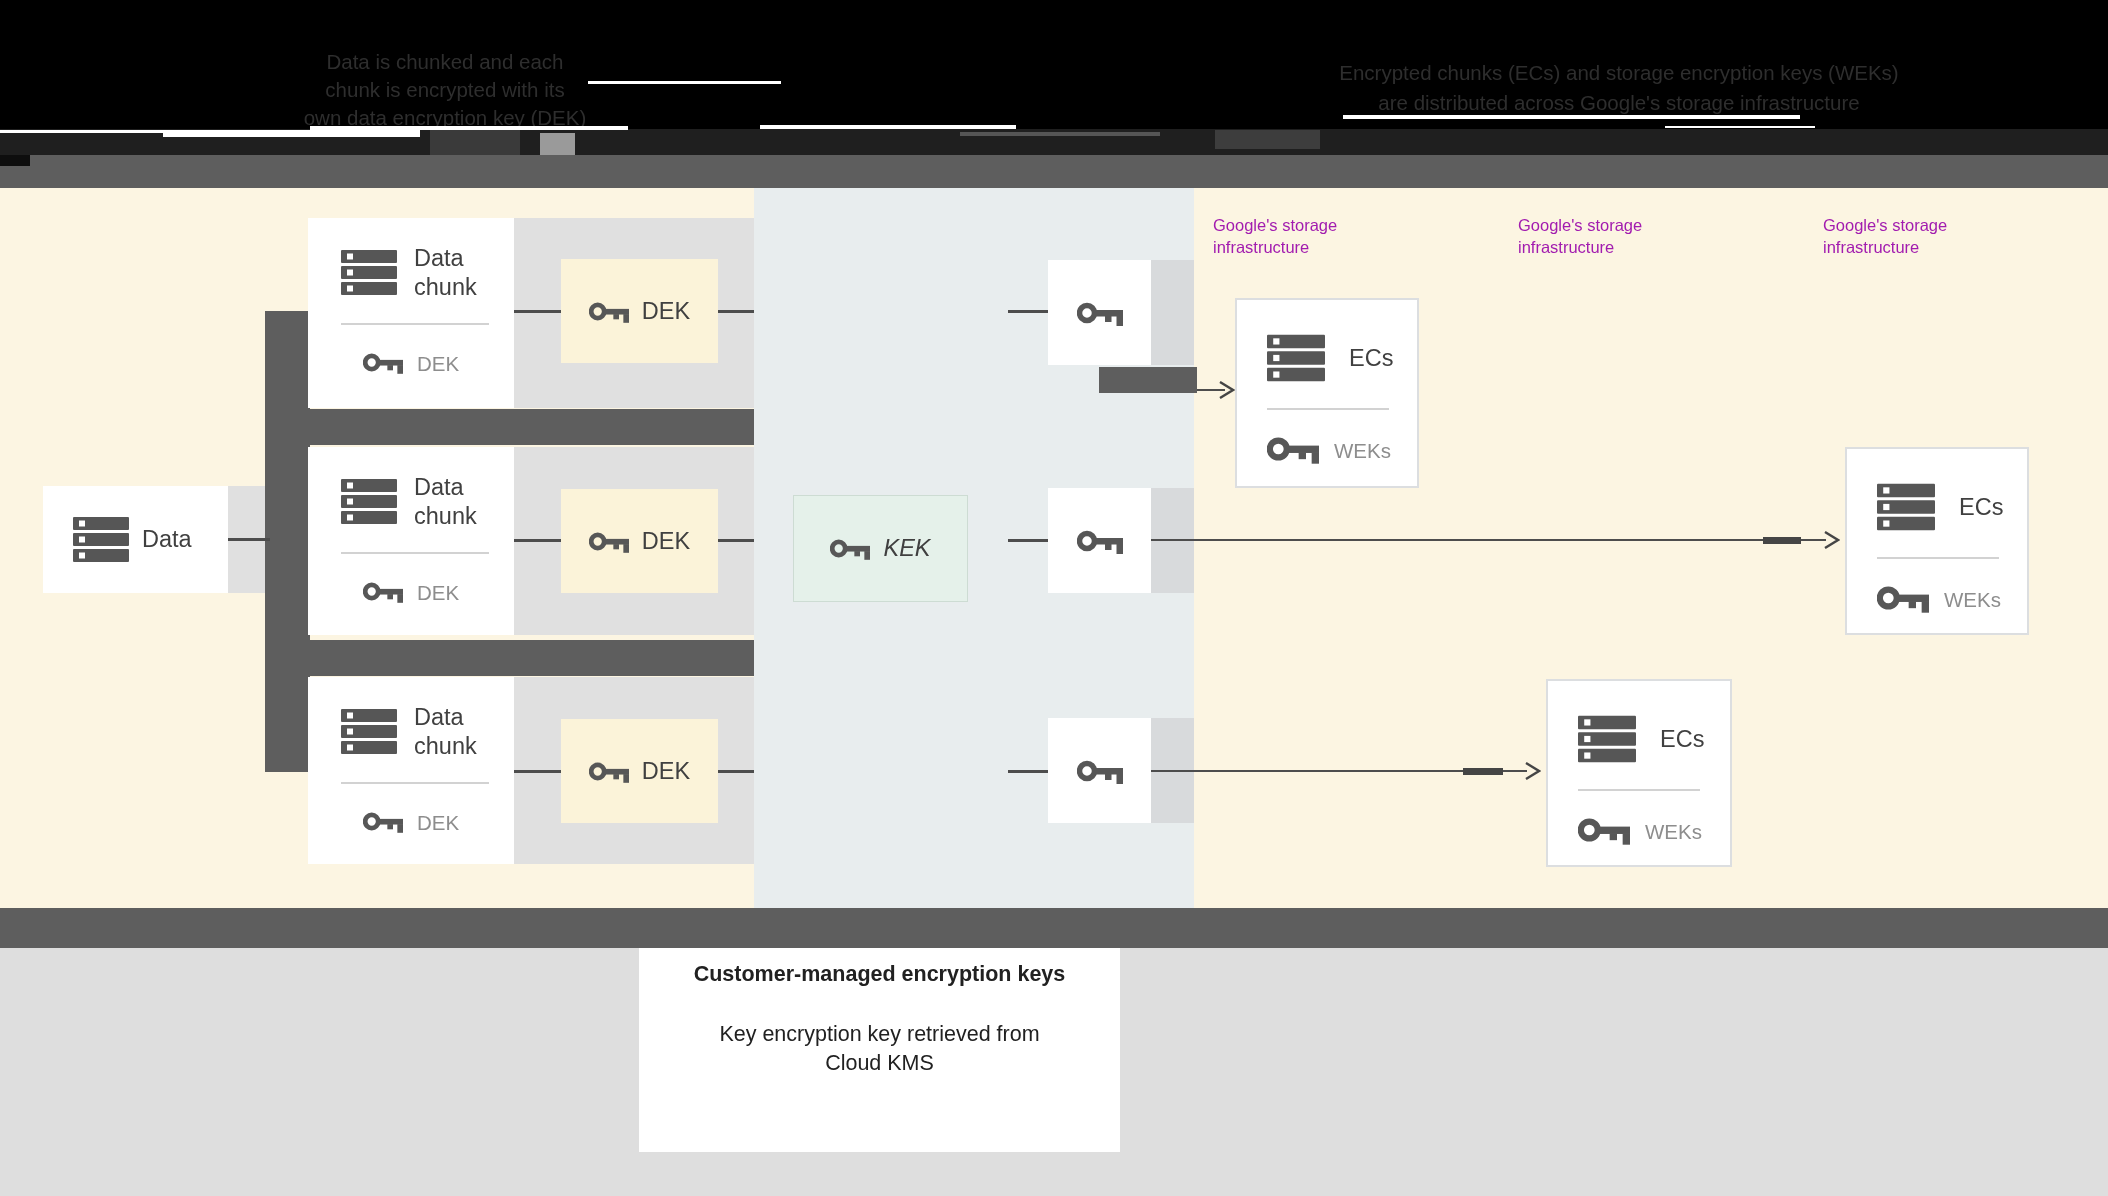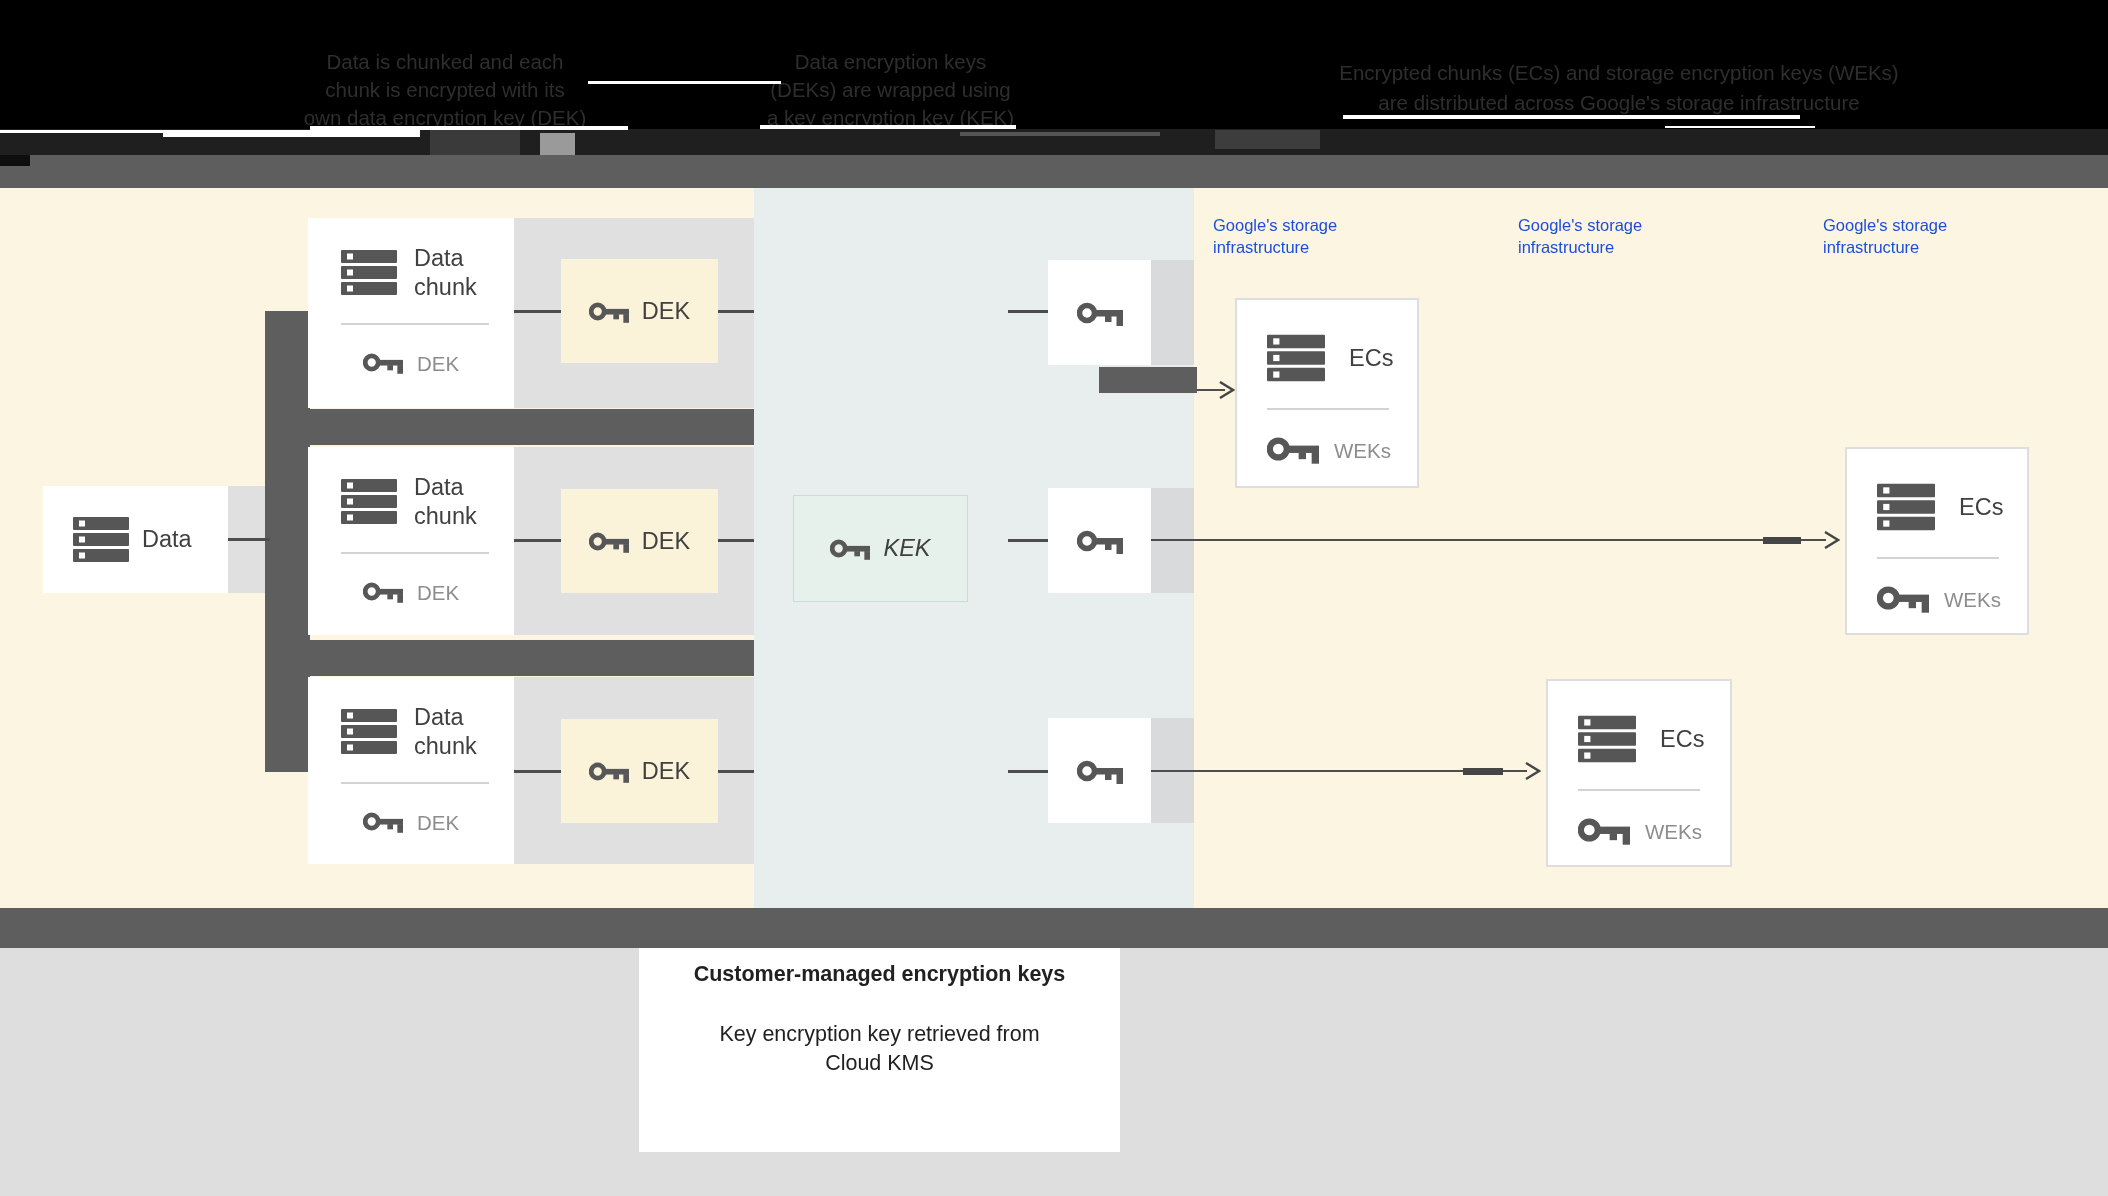--- a/index.html
+++ b/index.html
@@ -31,21 +31,21 @@
   .flex-box{display:flex;align-items:center;justify-content:center;gap:13px;}
   .box-label{color:#404040;font-size:23.5px;white-space:nowrap;}
   .chunk-box{width:206px;height:190px;background:#fff;}
   .dek-box{width:157px;height:104px;background:#fbf3d9;}
   .kek-box{width:175px;height:107px;background:#e5f1ea;border:1px solid #cddcd3;box-sizing:border-box;}
   .key-box{width:103px;height:105px;background:#fff;}
   .ecs-box{width:184px;height:190px;background:#fff;border:2px solid #dcdee0;box-sizing:border-box;}
   .divider{position:absolute;height:2px;background:#d2d2d2;}
   .caption{color:#8d8d8d;font-size:20.5px;white-space:nowrap;}
   .title2{color:#404040;font-size:23.5px;line-height:29px;}
-  .storage-label{position:absolute;color:#1d4ed8;font-size:16.5px;line-height:22px;}
+  .storage-label{position:absolute;color:#a21caf;font-size:16.5px;line-height:22px;}
 
   
   .line{position:absolute;height:3px;background:#4d4d4d;}
   .thickseg{position:absolute;height:7px;background:#454545;}
   .vbar{left:265px;top:311px;width:45px;height:461px;}
   .hbar{left:265px;width:489px;height:36px;}
   .kbar{left:1099px;top:367px;width:98px;height:26px;}
   .arrowhead{position:absolute;width:16px;height:18px;}
 
   .infobox{position:absolute;left:639px;top:948px;width:481px;height:204px;background:#fff;
@@ -82,25 +82,20 @@
 <div class="stage">
 
   <div class="hdr">
     <div class="hdr-strip"></div>
 
     <div class="hdr-col" style="left:295px;top:48px;width:300px;">
       <div>Data is chunked and each</div>
       <div>chunk is encrypted with its</div>
       <div>own data encryption key (DEK)</div>
     </div>
-    <div class="hdr-col" style="left:748px;top:48px;width:285px;">
-      <div>Data encryption keys</div>
-      <div>(DEKs) are wrapped using</div>
-      <div>a key encryption key (KEK)</div>
-    </div>
     <div class="hdr-col" style="left:1309px;top:58px;width:620px;line-height:30px;">
       <div>Encrypted chunks (ECs) and storage encryption keys (WEKs)</div>
       <div>are distributed across Google's storage infrastructure</div>
     </div>
 
     <div class="streak" style="left:0;top:130px;width:165px;height:3px;"></div>
     <div class="streak" style="left:163px;top:130px;width:257px;height:7px;"></div>
     <div class="streak" style="left:310px;top:126px;width:318px;height:4px;"></div>
     <div class="streak" style="left:760px;top:125px;width:256px;height:4px;"></div>
     <div class="streak" style="left:588px;top:81px;width:193px;height:3px;"></div>

